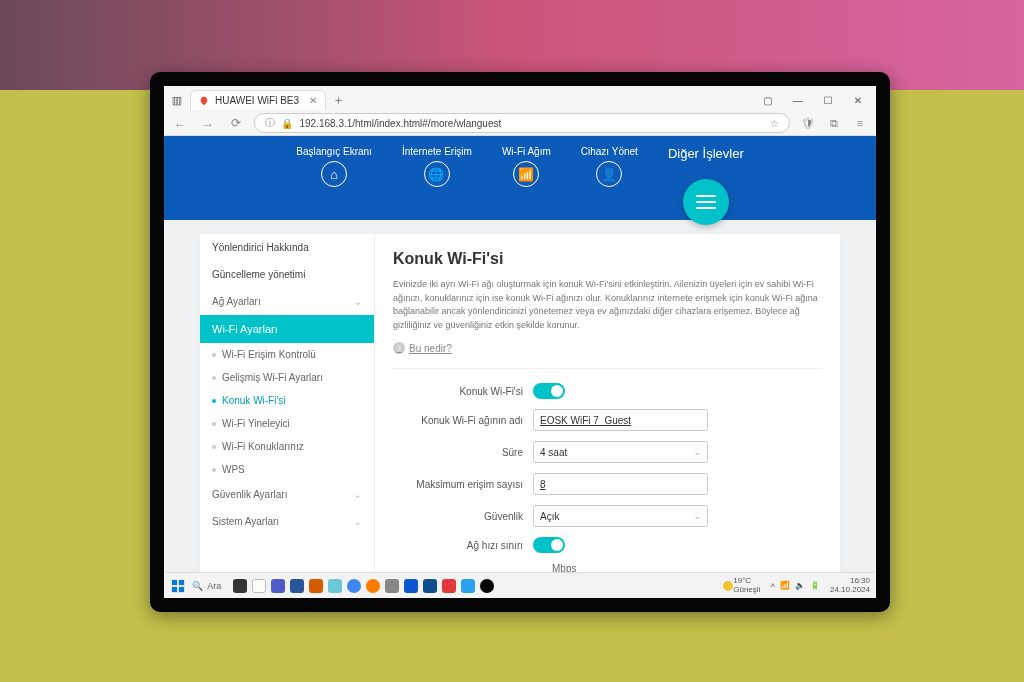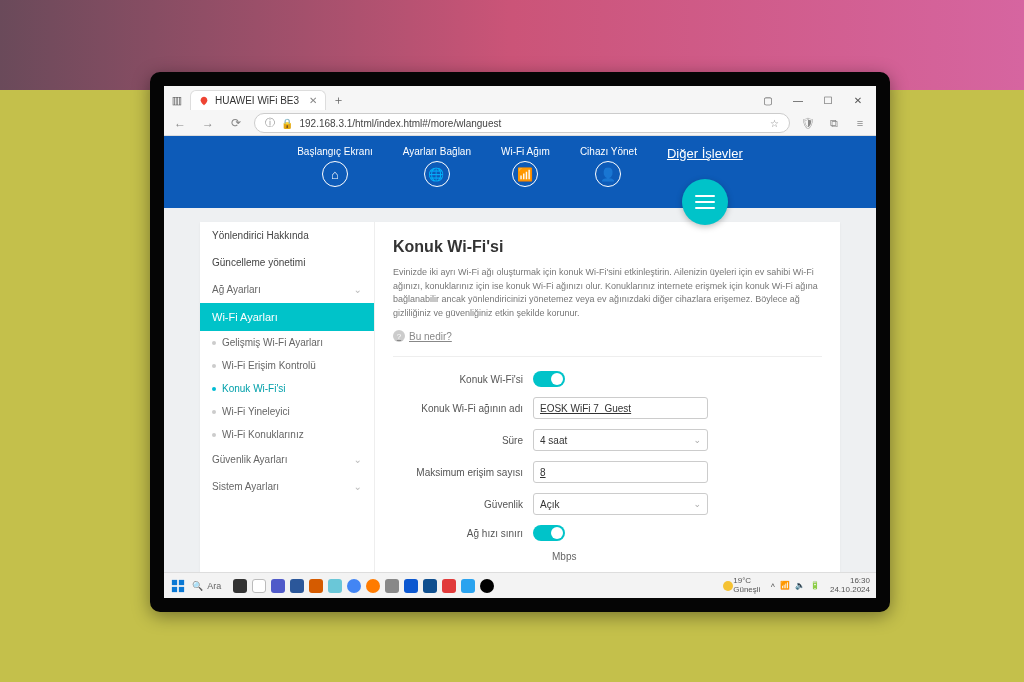--- a/index.html
+++ b/index.html
@@ -37,24 +37,24 @@
   .win-ctrl { width:28px; height:18px; display:flex; align-items:center; justify-content:center; color:#555; font-size:10px; }
   .addrbar { height:26px; display:flex; align-items:center; padding:0 6px; gap:8px; }
   .nav-btn { width:20px; height:20px; color:#888; display:flex;align-items:center;justify-content:center; font-size:12px; }
   .url-box { flex:1; background:#fff; border:1px solid #ccc; border-radius:14px; height:20px; display:flex; align-items:center; padding:0 10px; font-size:10px; color:#444; gap:6px;}
   .lock-ico { color:#888; }
   .star-ico { margin-left:auto; color:#888; }
   .addr-right { display:flex; gap:6px; }
   .addr-right .nav-btn { font-size:11px; }
 
   .page { height: calc(100% - 50px - 26px); display:flex; flex-direction:column; overflow:hidden; }
-  .topnav { background:#0d5bb8; height:72px; display:flex; align-items:flex-start; justify-content:center; gap:30px; padding-top:10px; color:#fff; font-size:10px; }
+  .topnav { background:#0d5bb8; height:84px; display:flex; align-items:flex-start; justify-content:center; gap:30px; padding-top:10px; color:#fff; font-size:10px; }
   .navitem { display:flex; flex-direction:column; align-items:center; gap:4px; }
   .navitem .circ { width:26px; height:26px; border:1.5px solid #fff; border-radius:50%; display:flex;align-items:center;justify-content:center; font-size:13px; }
-  .navitem.last { position:relative;text-decoration:underline; }
+  .navitem.last { position:relative; }
   .navitem.last .circ-big { width:46px; height:46px; background:#00c3c9; border-radius:50%; display:flex;align-items:center;justify-content:center; margin-top:14px; box-shadow:0 2px 6px rgba(0,0,0,.25); }
   .burger, .burger::before, .burger::after { content:""; display:block; width:20px; height:2px; background:#fff; border-radius:1px; position:relative;}
   .burger::before{ position:absolute; top:-6px; }
   .burger::after{ position:absolute; top:6px; }
 
   .content-area { flex:1; background:#eef0f2; display:flex; justify-content:center; padding:14px; overflow:hidden;}
   .card { background:#fff; width:640px; display:flex; height: 400px; box-shadow:0 1px 2px rgba(0,0,0,.06); }
 
   .sidebar { width:175px; border-right:1px solid #eee; font-size:10px; color:#555; }
   .side-item { display:flex; align-items:center; justify-content:space-between; padding:8px 12px; }
@@ -141,21 +141,21 @@
     </div>
   </div>
 
   <div class="page">
     <div class="topnav">
       <div class="navitem">
         <span>Başlangıç Ekranı</span>
         <span class="circ">⌂</span>
       </div>
       <div class="navitem">
-        <span>Ayarları Bağlan</span>
+        <span>İnternete Erişim</span>
         <span class="circ">🌐</span>
       </div>
       <div class="navitem">
         <span>Wi-Fi Ağım</span>
         <span class="circ">📶</span>
       </div>
       <div class="navitem">
         <span>Cihazı Yönet</span>
         <span class="circ">👤</span>
       </div>
@@ -176,25 +176,26 @@
             </div>
           <div class="side-item side-title">
               <span>Güncelleme yönetimi</span>
             </div>
           <div class="side-item side-group-header">
               <span>Ağ Ayarları</span>
               <span class="chev">⌄</span>
             </div>
 
           <div class="side-active-block"><span>Wi-Fi Ayarları</span></div>
+          <div class="side-sub"><span>Wi-Fi Erişim Kontrolü</span></div>
           <div class="side-sub"><span>Gelişmiş Wi-Fi Ayarları</span></div>
-          <div class="side-sub"><span>Wi-Fi Erişim Kontrolü</span></div>
           <div class="side-sub active"><span>Konuk Wi-Fi'si</span></div>
           <div class="side-sub"><span>Wi-Fi Yineleyici</span></div>
           <div class="side-sub"><span>Wi-Fi Konuklarınız</span></div>
+          <div class="side-sub"><span>WPS</span></div>
 
           <div class="side-item side-group-header">
               <span>Güvenlik Ayarları</span>
               <span class="chev">⌄</span>
             </div>
           <div class="side-item side-group-header">
               <span>Sistem Ayarları</span>
               <span class="chev">⌄</span>
             </div>
         </div>

